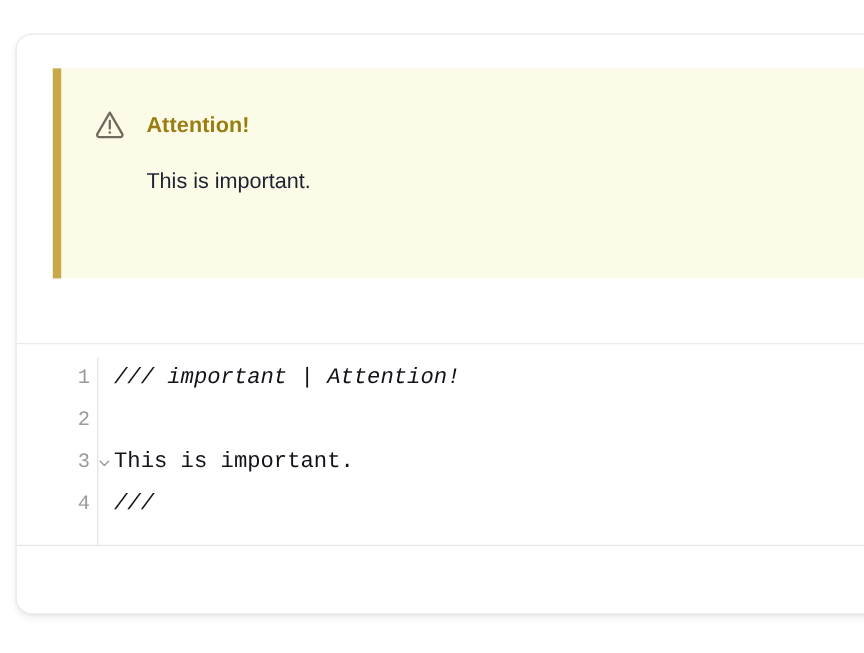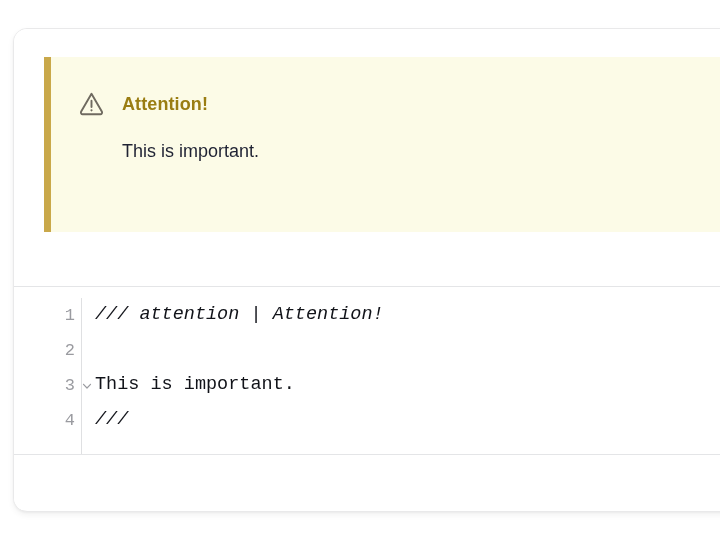--- a/index.html
+++ b/index.html
@@ -199,21 +199,21 @@
         </div>
 
         <div class="gutter-row">
           <span class="lineno">4</span>
         </div>
 
       </div>
 
       <div class="code-area">
         <div class="code-row">
-          <span class="tok-fence">/// attention | Attention!</span>
+          <span class="tok-fence">/// important | Attention!</span>
         </div>
         <div class="code-row">
           <span></span>
         </div>
         <div class="code-row">
           <span>This is important.</span>
         </div>
         <div class="code-row">
           <span class="tok-fence">///</span>
         </div>

